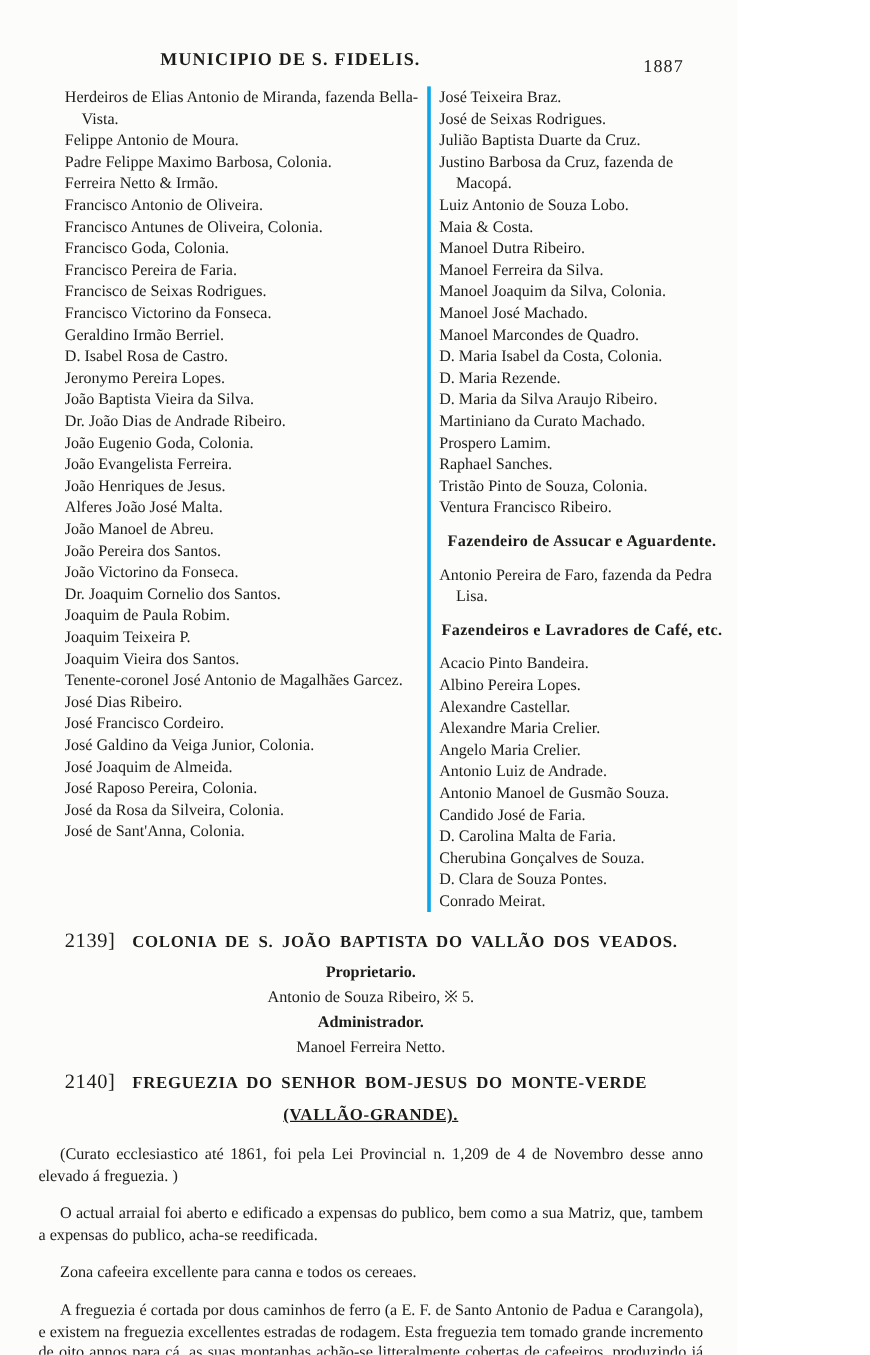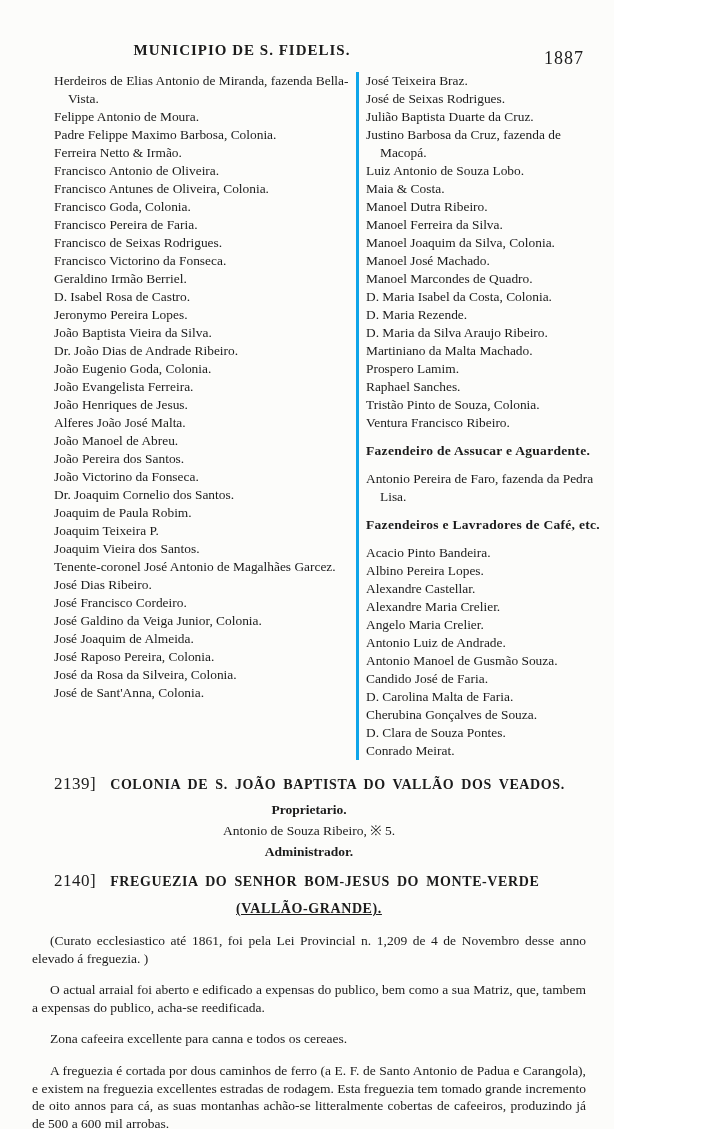--- a/index.html
+++ b/index.html
@@ -12,22 +12,22 @@
     overflow:hidden;
     box-sizing:border-box;
     padding-top:42px;
   }
   .header{position:relative;height:26px;}
   .header-title{
     position:absolute;left:0;right:130px;text-align:center;
     font-weight:bold;font-size:15px;letter-spacing:1px;
   }
   .page-number{
-    position:absolute;right:30px;top:6px;
-    font-size:18px;letter-spacing:1px;
+    position:absolute;right:44px;top:6px;
+    font-size:15px;letter-spacing:1px;
   }
   .columns{
     display:flex;
     margin:4px 10px 0 54px;
   }
   .col-left{flex:0 0 302px;}
   .col-right{
     flex:1;
     border-left:3px solid #0ea5e9;
     padding-left:7px;
@@ -37,20 +37,21 @@
     line-height:18px;
     padding-left:14px;
     text-indent:-14px;
   }
   .col-heading{
     font-weight:bold;
     font-size:13.5px;
     line-height:18px;
     margin:10px 0 10px 0;
     letter-spacing:.3px;
+    text-align:center;
   }
   .bottom{margin:14px 14px 0 18px;}
   .record{
     margin:4px 0 6px 36px;
     font-size:14px;
   }
   .rec-num{font-size:17px;letter-spacing:.5px;}
   .rec-title{
     font-weight:bold;
     letter-spacing:.6px;
@@ -142,21 +143,21 @@
           <div class="entry">Luiz Antonio de Souza Lobo.</div>
           <div class="entry">Maia &amp; Costa.</div>
           <div class="entry">Manoel Dutra Ribeiro.</div>
           <div class="entry">Manoel Ferreira da Silva.</div>
           <div class="entry">Manoel Joaquim da Silva, Colonia.</div>
           <div class="entry">Manoel José Machado.</div>
           <div class="entry">Manoel Marcondes de Quadro.</div>
           <div class="entry">D. Maria Isabel da Costa, Colonia.</div>
           <div class="entry">D. Maria Rezende.</div>
           <div class="entry">D. Maria da Silva Araujo Ribeiro.</div>
-          <div class="entry">Martiniano da Malta Machado.</div>
+          <div class="entry">Martiniano da Curato Machado.</div>
           <div class="entry">Prospero Lamim.</div>
           <div class="entry">Raphael Sanches.</div>
           <div class="entry">Tristão Pinto de Souza, Colonia.</div>
           <div class="entry">Ventura Francisco Ribeiro.</div>
         </div>
 
       <div class="col-heading">Fazendeiro de Assucar e Aguardente.</div>
 
       <div>
           <div class="entry">Antonio Pereira de Faro, fazenda da Pedra Lisa.</div>
@@ -184,20 +185,21 @@
 
   <div class="bottom">
 
     <div class="record">
       <span class="rec-num">2139]</span><span class="rec-title">COLONIA DE S. JOÃO BAPTISTA DO VALLÃO DOS VEADOS.</span>
     </div>
 
     <div class="center bold">Proprietario.</div>
     <div class="center">Antonio de Souza Ribeiro, ※ 5.</div>
     <div class="center bold">Administrador.</div>
+    <div class="center">Manoel Ferreira Netto.</div>
 
     <div class="record rec-freg">
       <span class="rec-num">2140]</span><span class="rec-title">FREGUEZIA DO SENHOR BOM-JESUS DO MONTE-VERDE</span>
     </div>
 
     <div class="center subtitle">(VALLÃO-GRANDE).</div>
 
     <div class="paras">
         <p class="para">(Curato ecclesiastico até 1861, foi pela Lei Provincial n. 1,209 de 4 de Novembro desse anno elevado á freguezia. )</p>
         <p class="para">O actual arraial foi aberto e edificado a expensas do publico, bem como a sua Matriz, que, tambem a expensas do publico, acha-se reedificada.</p>

